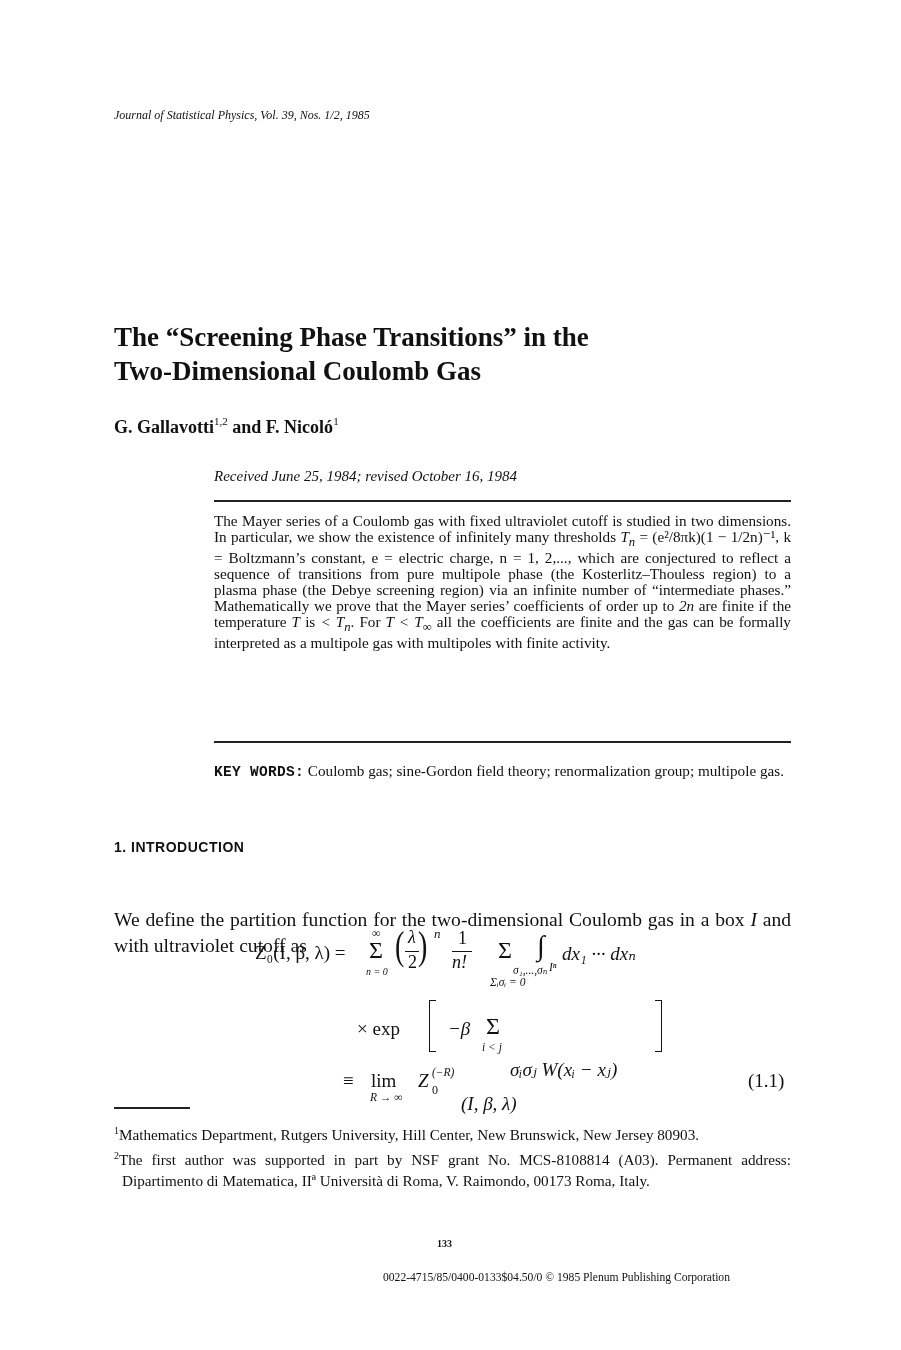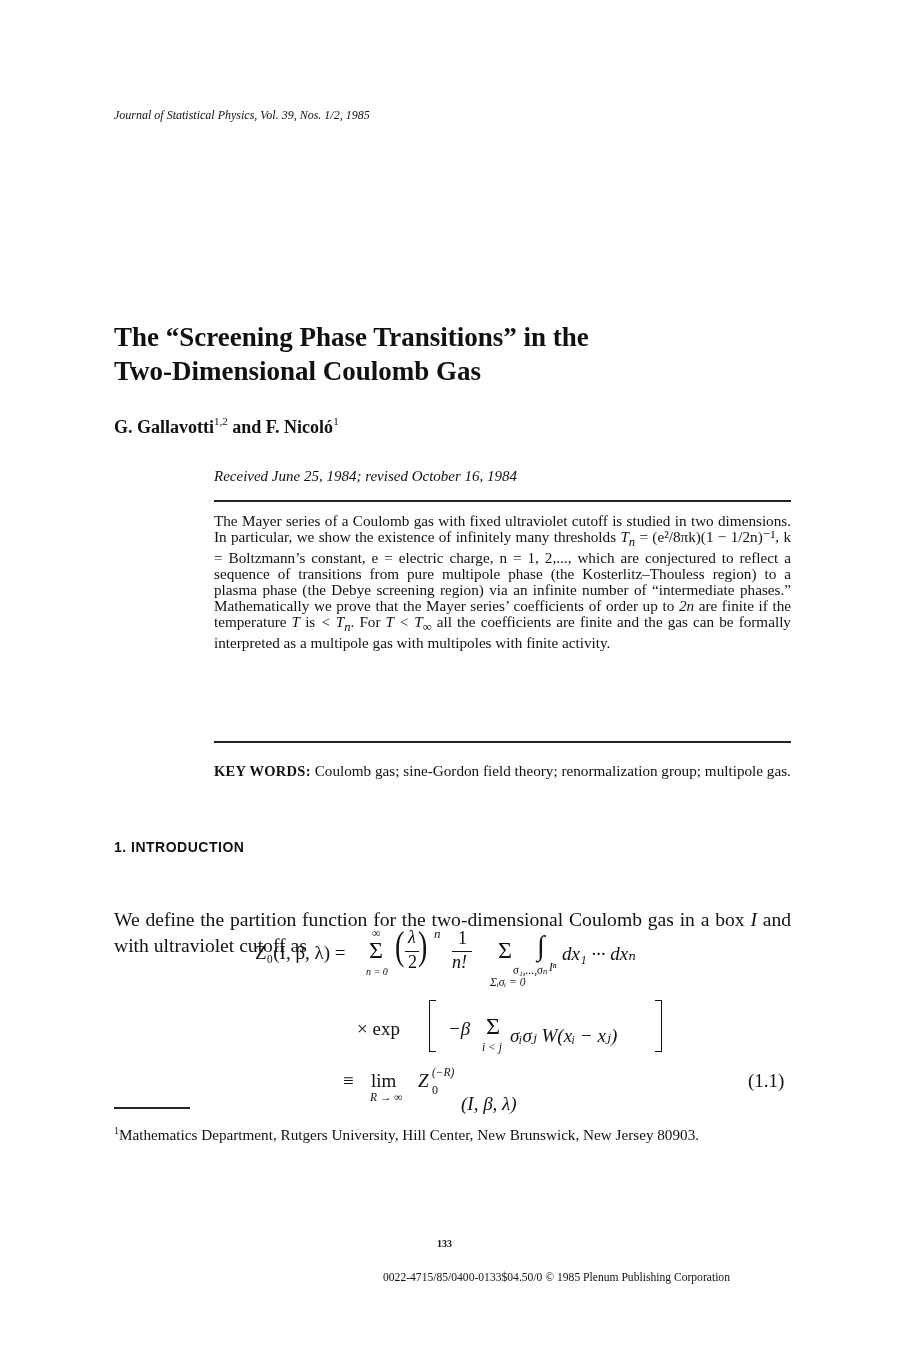--- a/index.html
+++ b/index.html
@@ -7,21 +7,21 @@
   .abs { position: absolute; }
   .journal { left: 114px; top: 108px; font-size: 12px; font-style: italic; white-space: nowrap; }
   .title { left: 114px; top: 320px; font-size: 27px; font-weight: bold; line-height: 34px; white-space: nowrap; }
   .authors { left: 114px; top: 416px; font-size: 18px; font-weight: bold; white-space: nowrap; }
   .authors sup { font-size: 11px; font-weight: normal; position: relative; top: -1px; }
   .received { left: 214px; top: 468px; font-size: 15px; font-style: italic; white-space: nowrap; }
   .rule { left: 214px; width: 577px; height: 2px; background: #222; }
   .abstract { left: 214px; top: 513px; width: 577px; font-size: 15.2px; line-height: 16px; text-align: justify; }
   .abstract i { font-style: italic; }
   .keywords { left: 214px; top: 760px; width: 577px; font-size: 15.2px; line-height: 21.2px; text-align: justify; }
-  .kw-label { font-family: Liberation Serif, serif; font-weight: bold; font-size: 14.5px; letter-spacing: 0.3px; }
+  .kw-label { font-family: Liberation Mono, monospace; font-weight: bold; font-size: 14.5px; letter-spacing: 0.3px; }
   .section { left: 114px; top: 839px; font-family: "Liberation Sans", "DejaVu Sans", sans-serif; font-weight: bold; font-size: 14px; letter-spacing: 0.5px; white-space: nowrap; }
   .intro { left: 114px; top: 877px; width: 677px; font-size: 19.6px; line-height: 26px; text-align: justify; margin-top: 30px; }
   .intro i { font-style: italic; }
   .eq { font-size: 19px; white-space: nowrap; }
   .small { font-size: 11.5px; font-style: italic; }
   .tiny { font-size: 10px; }
   .sigma-big { font-size: 24px; line-height: 1; }
   .fn-rule { left: 114px; top: 1107px; width: 76px; height: 1.5px; background: #222; }
   .footnotes { left: 114px; top: 1121px; width: 677px; font-size: 15.2px; line-height: 20.8px; }
   .fn { padding-left: 8px; text-indent: -8px; text-align: justify; }
@@ -86,33 +86,34 @@
   <div class="abs small" style="left:490px;top:976px;">Σᵢσᵢ = 0</div>
   <div class="abs" style="left:537px;top:930px;font-size:28px;">∫</div>
   <div class="abs small" style="left:549px;top:961px;">Iⁿ</div>
   <div class="abs eq" style="left:562px;top:942px;font-style:italic;">dx₁ ··· dxₙ</div>
 
   <div class="abs eq" style="left:357px;top:1018px;">× exp</div>
   <div class="abs bracket-l" style="left:429px;top:1000px;"></div>
   <div class="abs eq" style="left:448px;top:1018px;font-style:italic;">−β</div>
   <div class="abs sigma-big" style="left:486px;top:1014px;">Σ</div>
   <div class="abs small" style="left:482px;top:1041px;">i &lt; j</div>
-  <div class="abs eq" style="left:510px;top:1024px;font-style:italic;">σᵢσⱼ W(xᵢ − xⱼ)</div>
+  <div class="abs eq" style="left:510px;top:1058px;font-style:italic;">σᵢσⱼ W(xᵢ − xⱼ)</div>
   <div class="abs bracket-r" style="left:655px;top:1000px;"></div>
 
   <div class="abs eq" style="left:343px;top:1070px;">≡</div>
   <div class="abs eq" style="left:371px;top:1070px;">lim</div>
   <div class="abs small" style="left:370px;top:1091px;">R → ∞</div>
   <div class="abs eq" style="left:418px;top:1070px;font-style:italic;">Z</div>
   <div class="abs" style="left:432px;top:1083px;font-size:12px;">0</div>
   <div class="abs small" style="left:432px;top:1066px;">(−R)</div>
   <div class="abs eq" style="left:461px;top:1093px;font-style:italic;">(I, β, λ)</div>
   <div class="abs eq" style="left:748px;top:1070px;">(1.1)</div>
 </div>
 
 <div class="abs fn-rule"></div>
 
 <div class="abs footnotes">
   <div class="fn"><sup>1</sup><span>Mathematics Department, Rutgers University, Hill Center, New Brunswick, New Jersey 80903.</span></div>
+  <div class="fn"><sup>2</sup><span>The first author was supported in part by NSF grant No. MCS-8108814 (A03). Permanent address: Dipartimento di Matematica, IIª Università di Roma, V. Raimondo, 00173 Roma, Italy.</span></div>
 </div>
 
 <div class="abs pagenum">133</div>
 <div class="abs copyright">0022-4715/85/0400-0133$04.50/0 © 1985 Plenum Publishing Corporation</div>
 
 </body></html>

